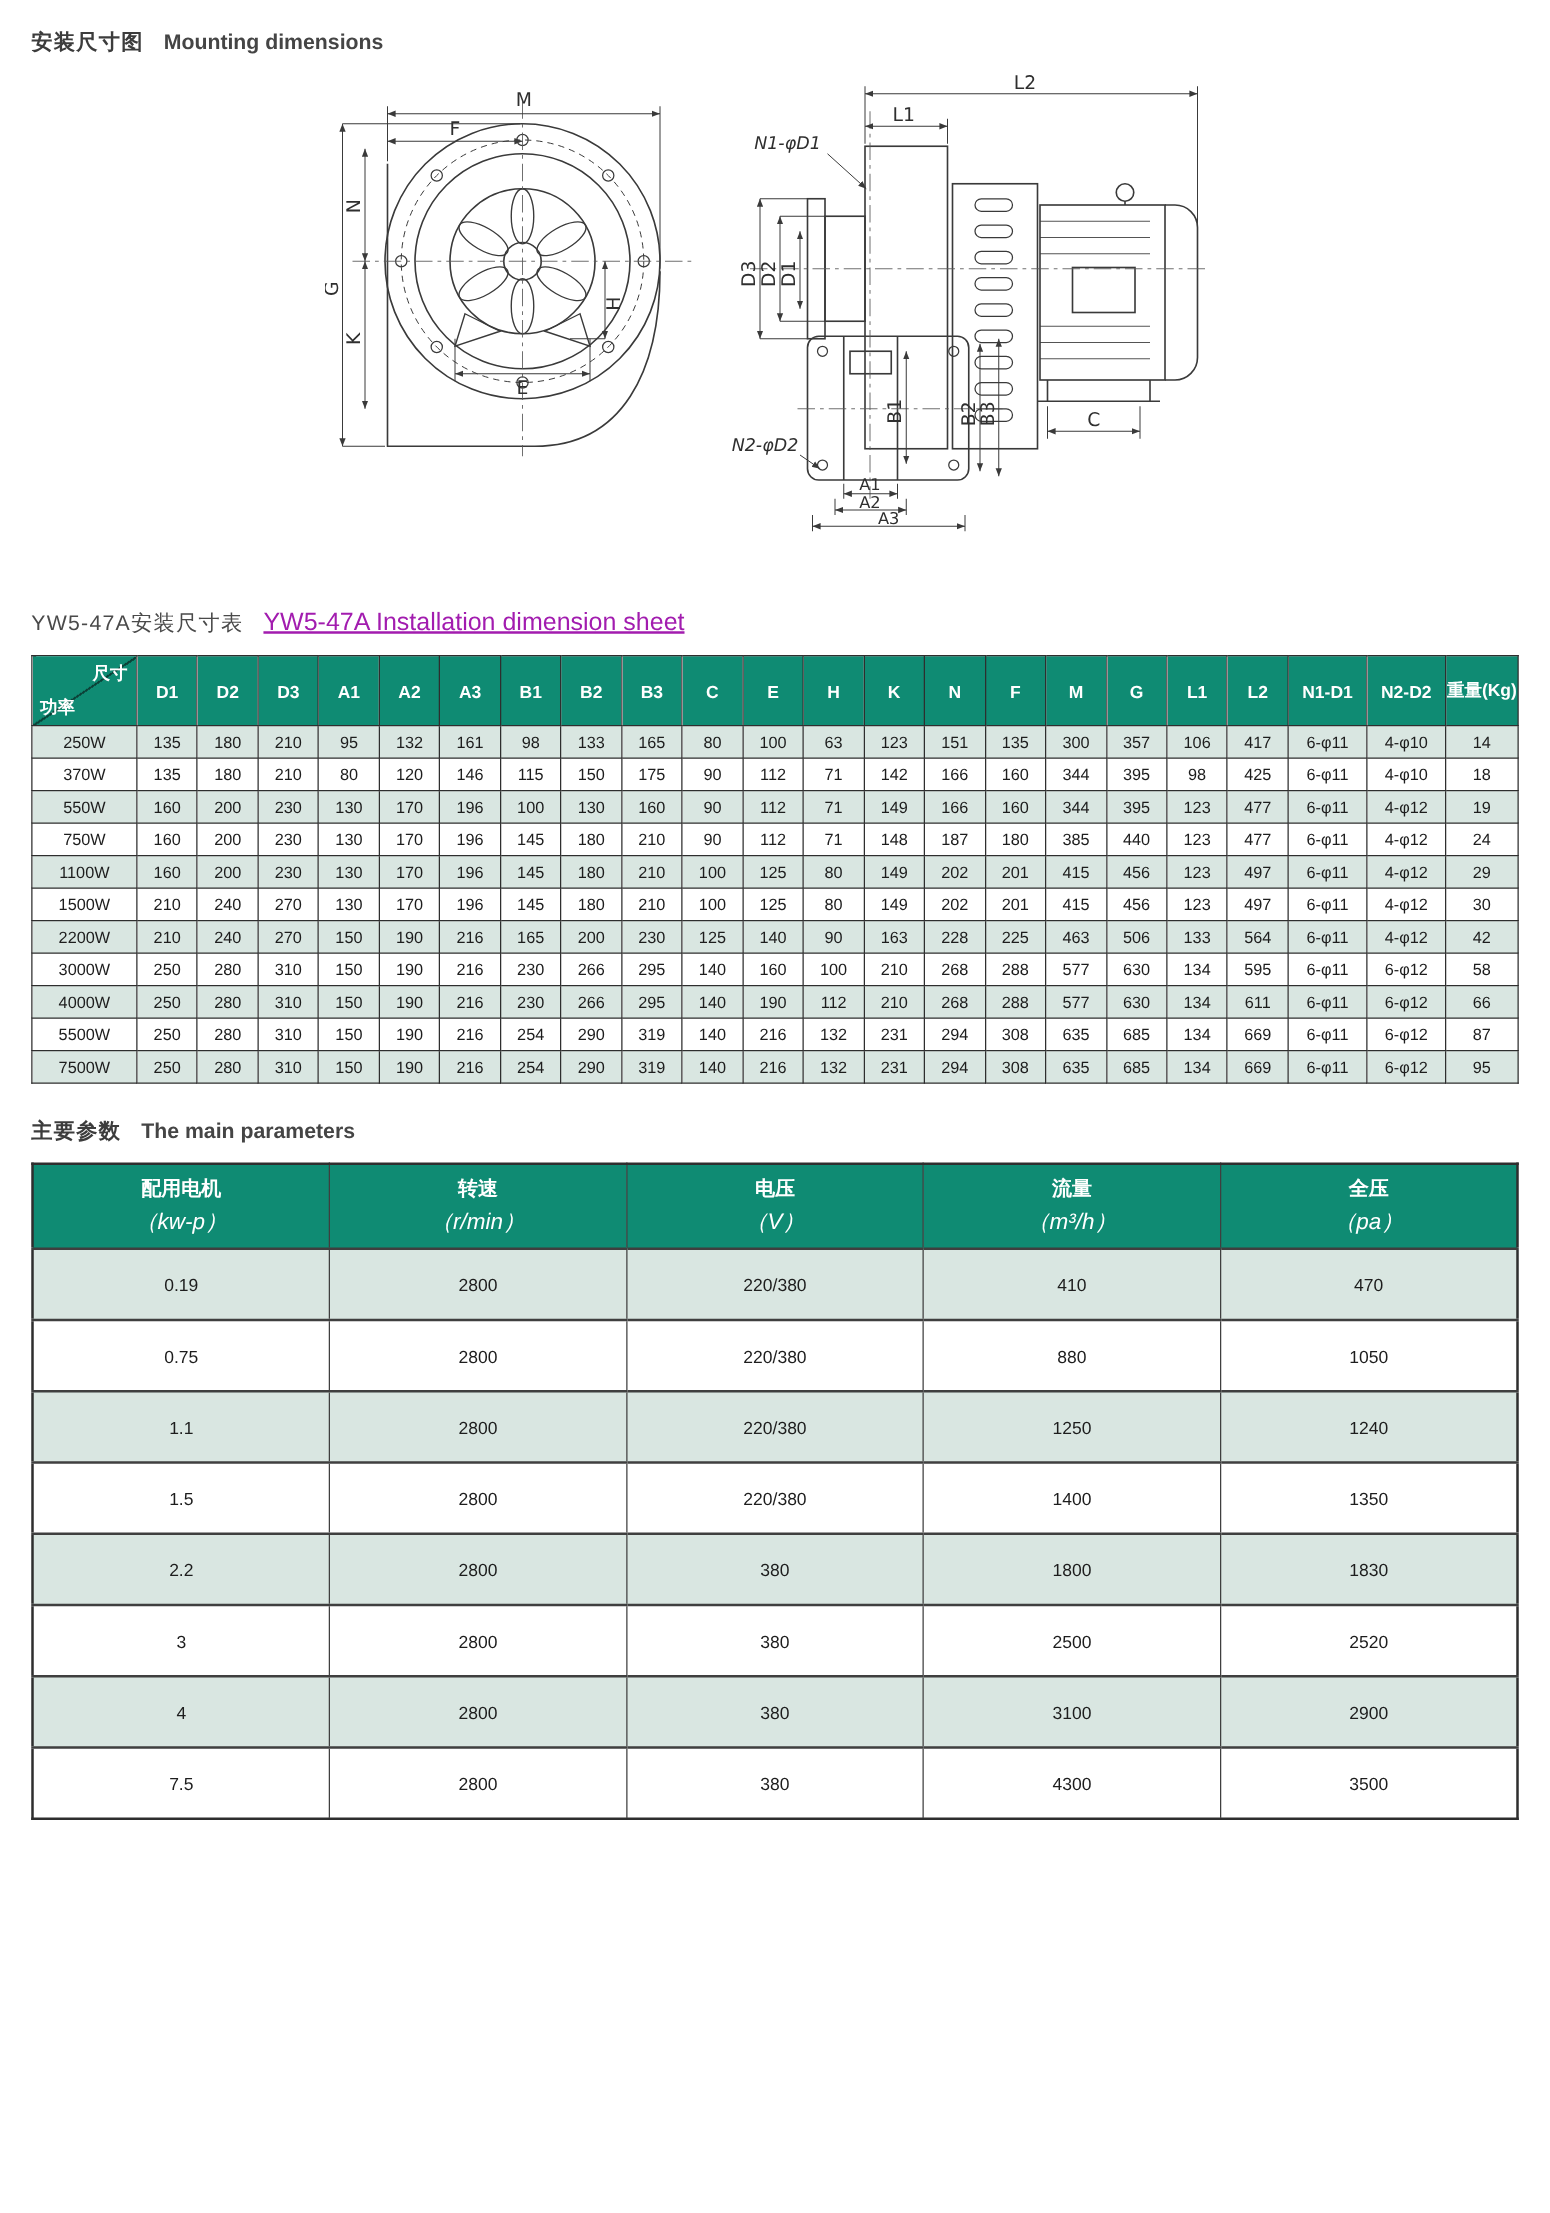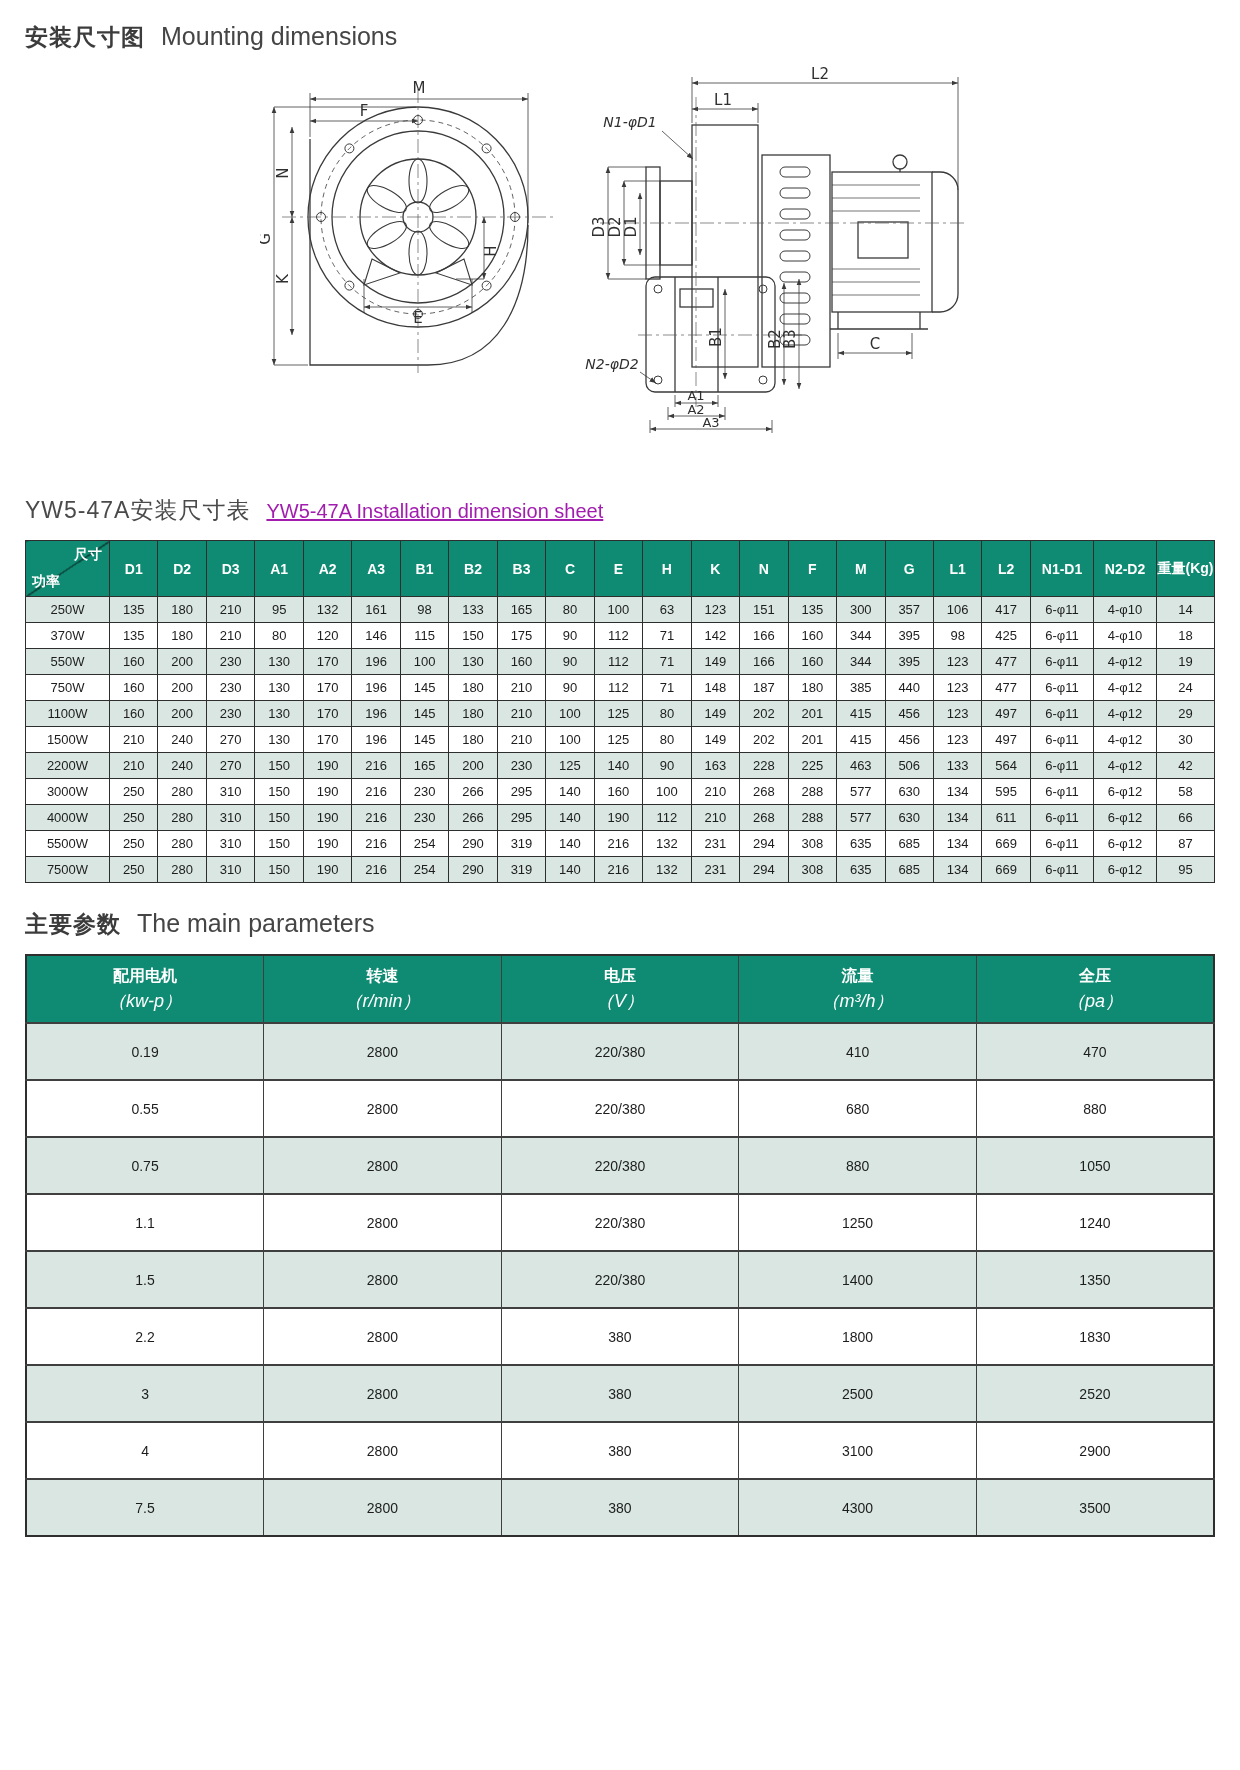--- a/index.html
+++ b/index.html
@@ -13,22 +13,22 @@
   html,body{margin:0;padding:0;background:#fff;}
   body{
     width:1240px;
     font-family:"Liberation Sans","DejaVu Sans",sans-serif;
     color:#333;
   }
   .page{padding:22px 25px 30px 25px;}
 
   
   .sec-title{display:flex;align-items:baseline;gap:16px;margin:0 0 6px 0;}
-  .sec-title .zh{font-size:23px;font-weight:bold;color:#3c3c3c;letter-spacing:1px;}
-  .sec-title .en{font-size:25px;font-weight:400;color:#454545;}
+  .sec-title .zh{font-size:17px;font-weight:bold;color:#3c3c3c;letter-spacing:1px;}
+  .sec-title .en{font-size:17px;font-weight:700;color:#454545;}
   .sec-title.light .zh{font-weight:normal;color:#4a4a4a;text-align:right;}
   .sec-title.light .en{font-weight:normal;color:#a21caf;font-size:20px;text-decoration:underline;}
 
   
   .diagram-wrap{height:400px;display:flex;justify-content:center;align-items:flex-start;padding-top:8px;margin-bottom:36px;}
   svg text{font-family:"DejaVu Sans","Liberation Sans",sans-serif;fill:#2f2f2f;}
 
   
   table{border-collapse:collapse;width:100%;table-layout:fixed;}
   .dim-table{margin-top:14px;}
@@ -640,27 +640,20 @@
       </thead>
     <tbody id="param-body">
         <tr>
           <td>0.19</td>
           <td>2800</td>
           <td>220/380</td>
           <td>410</td>
           <td>470</td>
         </tr>
         <tr>
-          <td>0.55</td>
-          <td>2800</td>
-          <td>220/380</td>
-          <td>680</td>
-          <td>880</td>
-        </tr>
-        <tr>
           <td>0.75</td>
           <td>2800</td>
           <td>220/380</td>
           <td>880</td>
           <td>1050</td>
         </tr>
         <tr>
           <td>1.1</td>
           <td>2800</td>
           <td>220/380</td>

